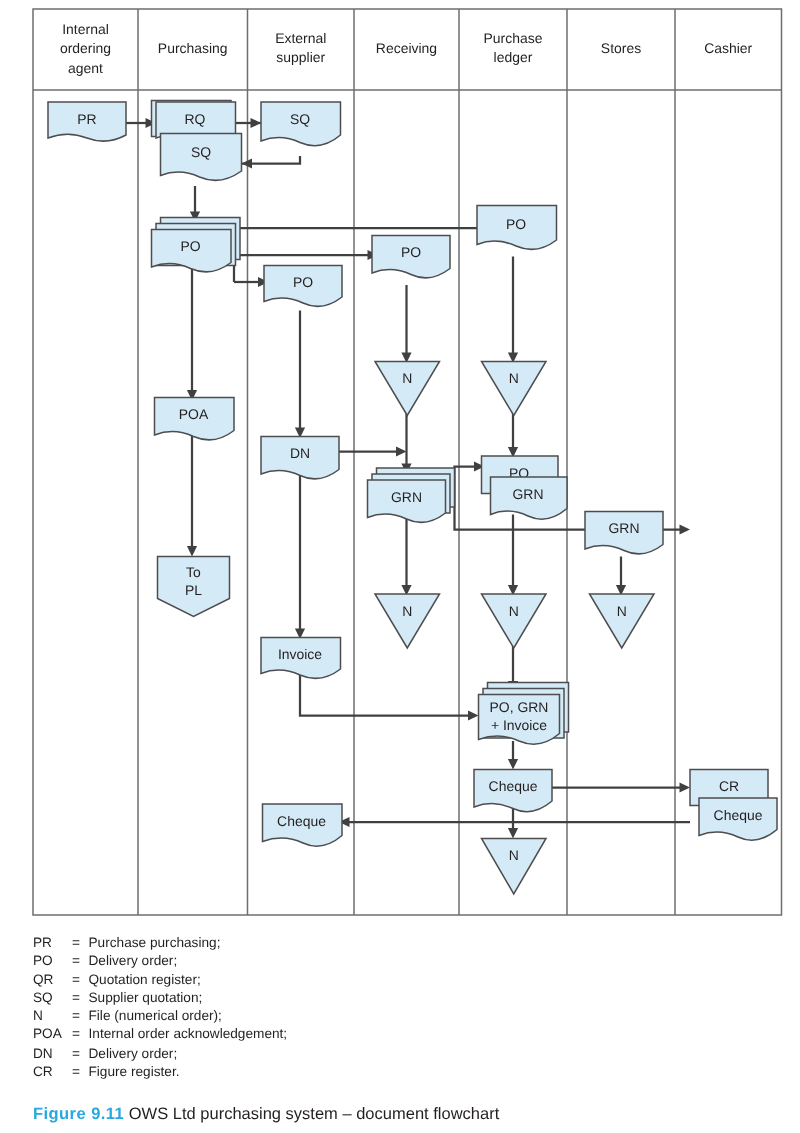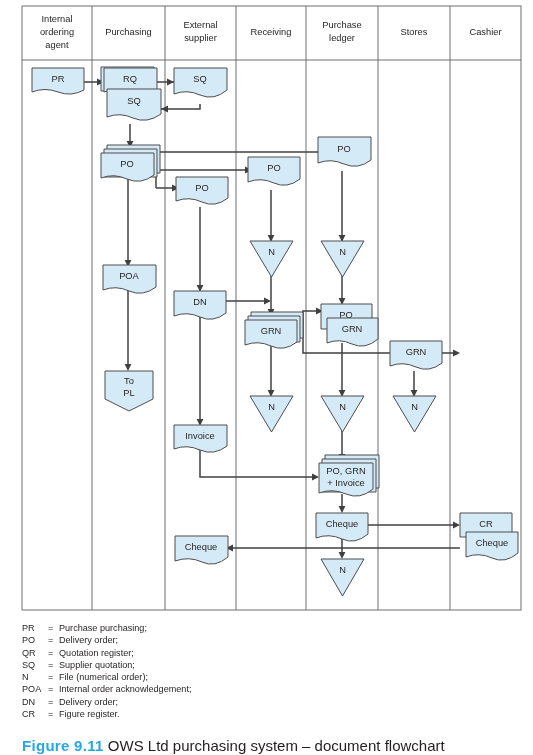--- a/index.html
+++ b/index.html
@@ -33,21 +33,21 @@
   }
   .legend-row{display:flex;align-items:baseline;white-space:nowrap;}
   .legend-key{width:26px;flex:0 0 26px;}
   .legend-eq{width:11px;flex:0 0 11px;}
   .legend-def{flex:1 1 auto;}
 
   .caption{
     position:absolute;
     left:22px;
     top:737px;
-    font-size:15px;
+    font-size:11px;
     white-space:nowrap;
   }
   .caption-num{color:#27a8e0;font-weight:bold;letter-spacing:.3px;}
   .caption-text{color:#231f20;}
 </style>
 </head>
 <body>
 
 <div id="figure-root">
 

